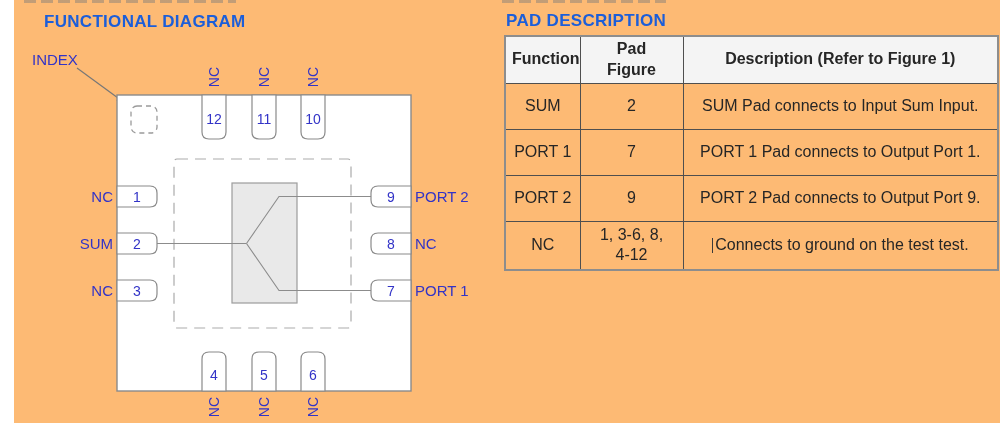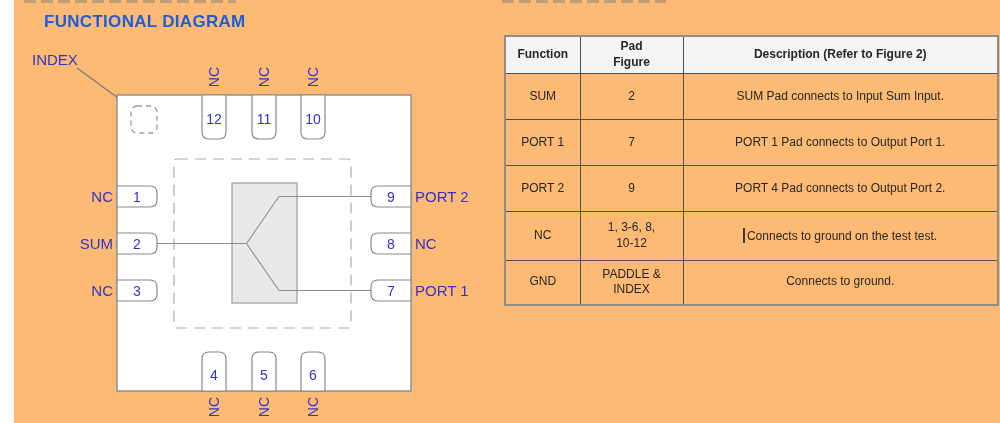--- a/index.html
+++ b/index.html
@@ -19,21 +19,21 @@
 
   svg.diagram{position:absolute;left:0;top:0;}
   svg.diagram text{font-family:"Liberation Sans",sans-serif;fill:#3233c7;}
   .pin-num{font-size:14px;text-anchor:middle;}
   .side-label{font-size:15px;}
   .v-label{font-size:14px;text-anchor:middle;}
   .index-label{font-size:15px;}
 
   .table-wrap{position:absolute;left:490px;top:35px;}
   table.pad-table{border-collapse:collapse;table-layout:fixed;width:493px;
-                  font-size:12px;color:#262626;border:2px solid #8d8d8d;}
+                  font-size:16px;color:#262626;border:2px solid #8d8d8d;}
   .pad-table th,.pad-table td{border:1px solid #4f4f4f;text-align:center;vertical-align:middle;
                   padding:2px 6px;line-height:1.3;white-space:pre-line;}
   .pad-table th{background:#f4f4f4;font-weight:700;height:32px;}
   .pad-table tbody tr{height:46px;}
   .pad-table tbody tr:nth-child(4){height:49px;}
   .pad-table tbody tr:nth-child(5){height:44px;}
   .col-function{width:75px;}
   .col-padnum{width:103px;}
   .col-desc{width:315px;}
   .caret{display:inline-block;width:1.5px;height:15px;background:#3a3a3a;
@@ -41,20 +41,21 @@
 </style>
 </head>
 <body>
 
 <div class="canvas">
 
   <div class="strip strip-left"></div>
   <div class="strip strip-right"></div>
 
   <div class="section-title title-left">FUNCTIONAL DIAGRAM</div>
+  <div class="section-title title-right">PAD DESCRIPTION</div>
 
   <svg class="diagram" width="480" height="423" viewBox="0 0 480 423">
 
     <text class="index-label" x="18" y="65">INDEX</text>
     <line x1="63" y1="68" x2="104" y2="98" stroke="#777777" stroke-width="1.2"></line>
     <polygon points="112,103 102.5,100.5 106,95.5" fill="#555555"></polygon>
 
     <rect x="103" y="95" width="294" height="296" fill="#ffffff" stroke="#8a8a8a" stroke-width="1.4"></rect>
     <rect x="117" y="106" width="26" height="27" rx="6" fill="none" stroke="#9a9a9a" stroke-width="1.3" stroke-dasharray="5 4"></rect>
     <rect x="160" y="159" width="177" height="169" rx="3" fill="none" stroke="#ababab" stroke-width="1.2" stroke-dasharray="11 7"></rect>
@@ -134,48 +135,42 @@
       <colgroup>
         <col class="col-function">
           <col class="col-padnum">
           <col class="col-desc">
       </colgroup>
       <thead>
         <tr>
           <th>Function</th>
           <th>Pad
 Figure</th>
-          <th>Description (Refer to Figure 2)</th>
+          <th>Description (Refer to Figure 1)</th>
         </tr>
       </thead>
       <tbody>
         <tr>
           <td>SUM</td>
           <td>2</td>
           <td>SUM Pad connects to Input Sum Input.</td>
         </tr>
         <tr>
           <td>PORT 1</td>
           <td>7</td>
           <td>PORT 1 Pad connects to Output Port 1.</td>
         </tr>
         <tr>
           <td>PORT 2</td>
           <td>9</td>
-          <td>PORT 4 Pad connects to Output Port 2.</td>
+          <td>PORT 2 Pad connects to Output Port 9.</td>
         </tr>
         <tr>
           <td>NC</td>
           <td>1, 3-6, 8,
-10-12</td>
+4-12</td>
           <td><span class="caret"></span><span>Connects to ground on the test test.</span></td>
-        </tr>
-        <tr>
-          <td>GND</td>
-          <td>PADDLE &amp;
-INDEX</td>
-          <td>Connects to ground.</td>
         </tr>
       </tbody>
     </table>
   </div>
 
 </div>
 
 </body></html>

